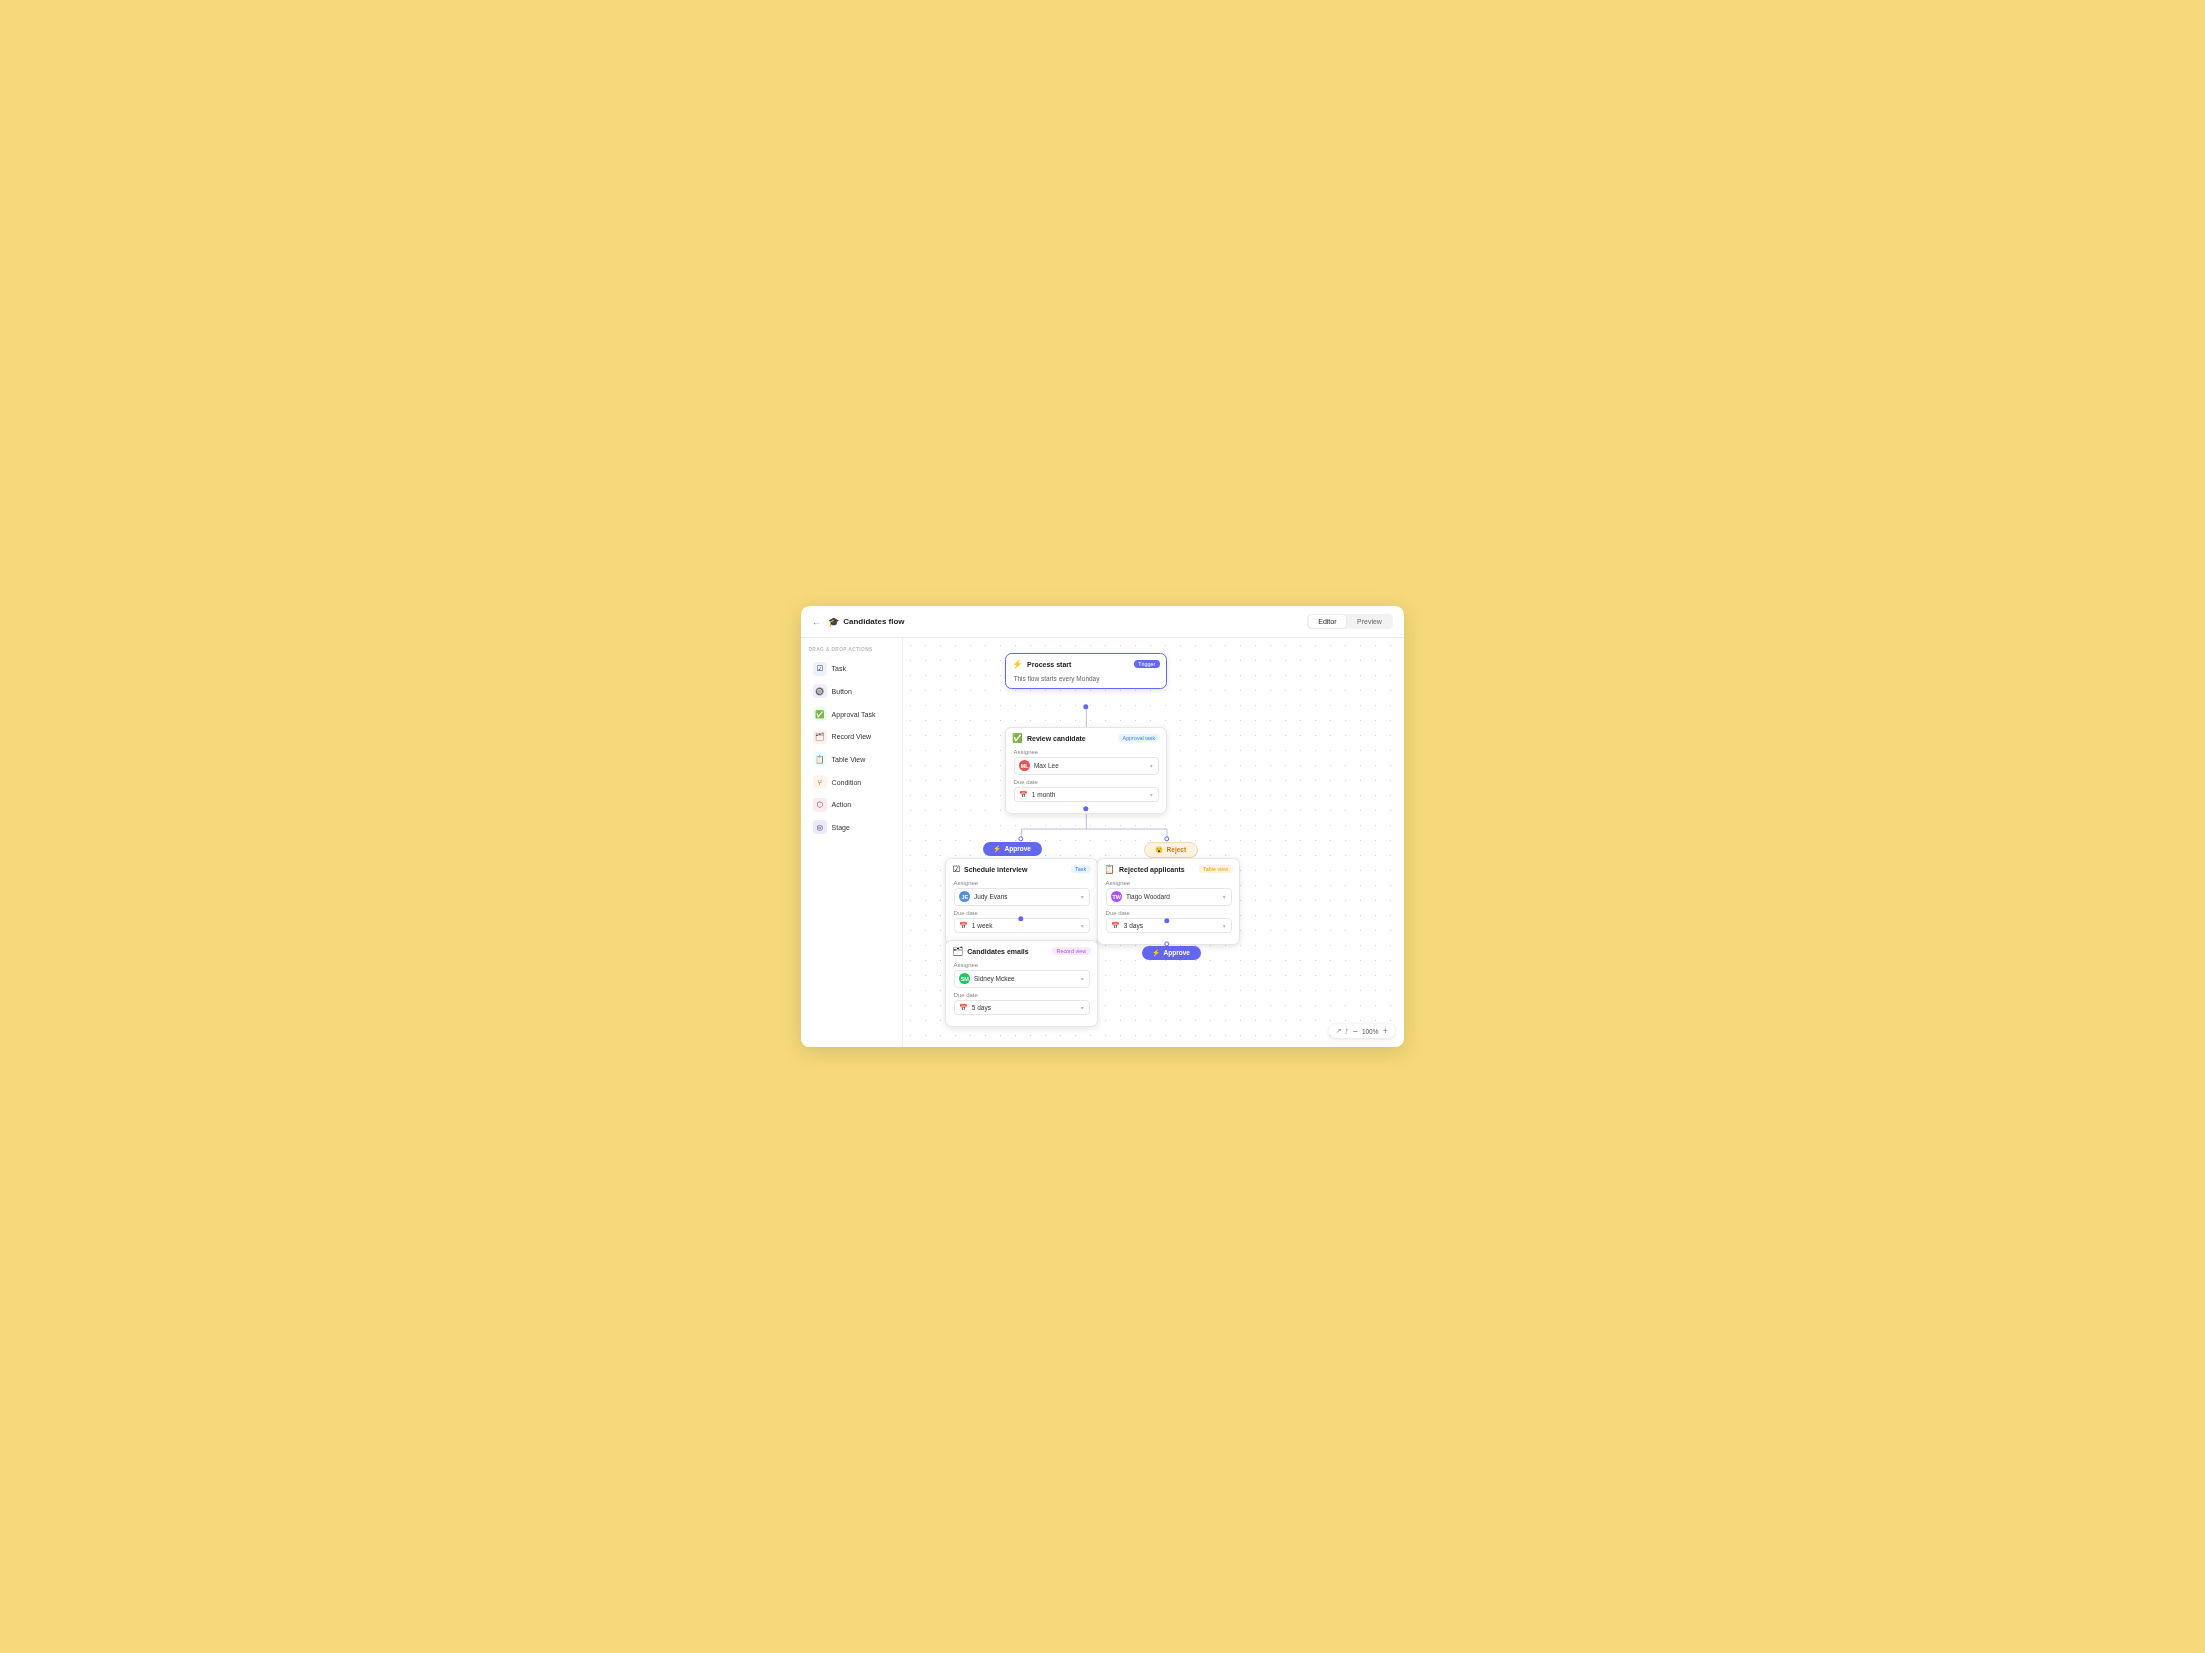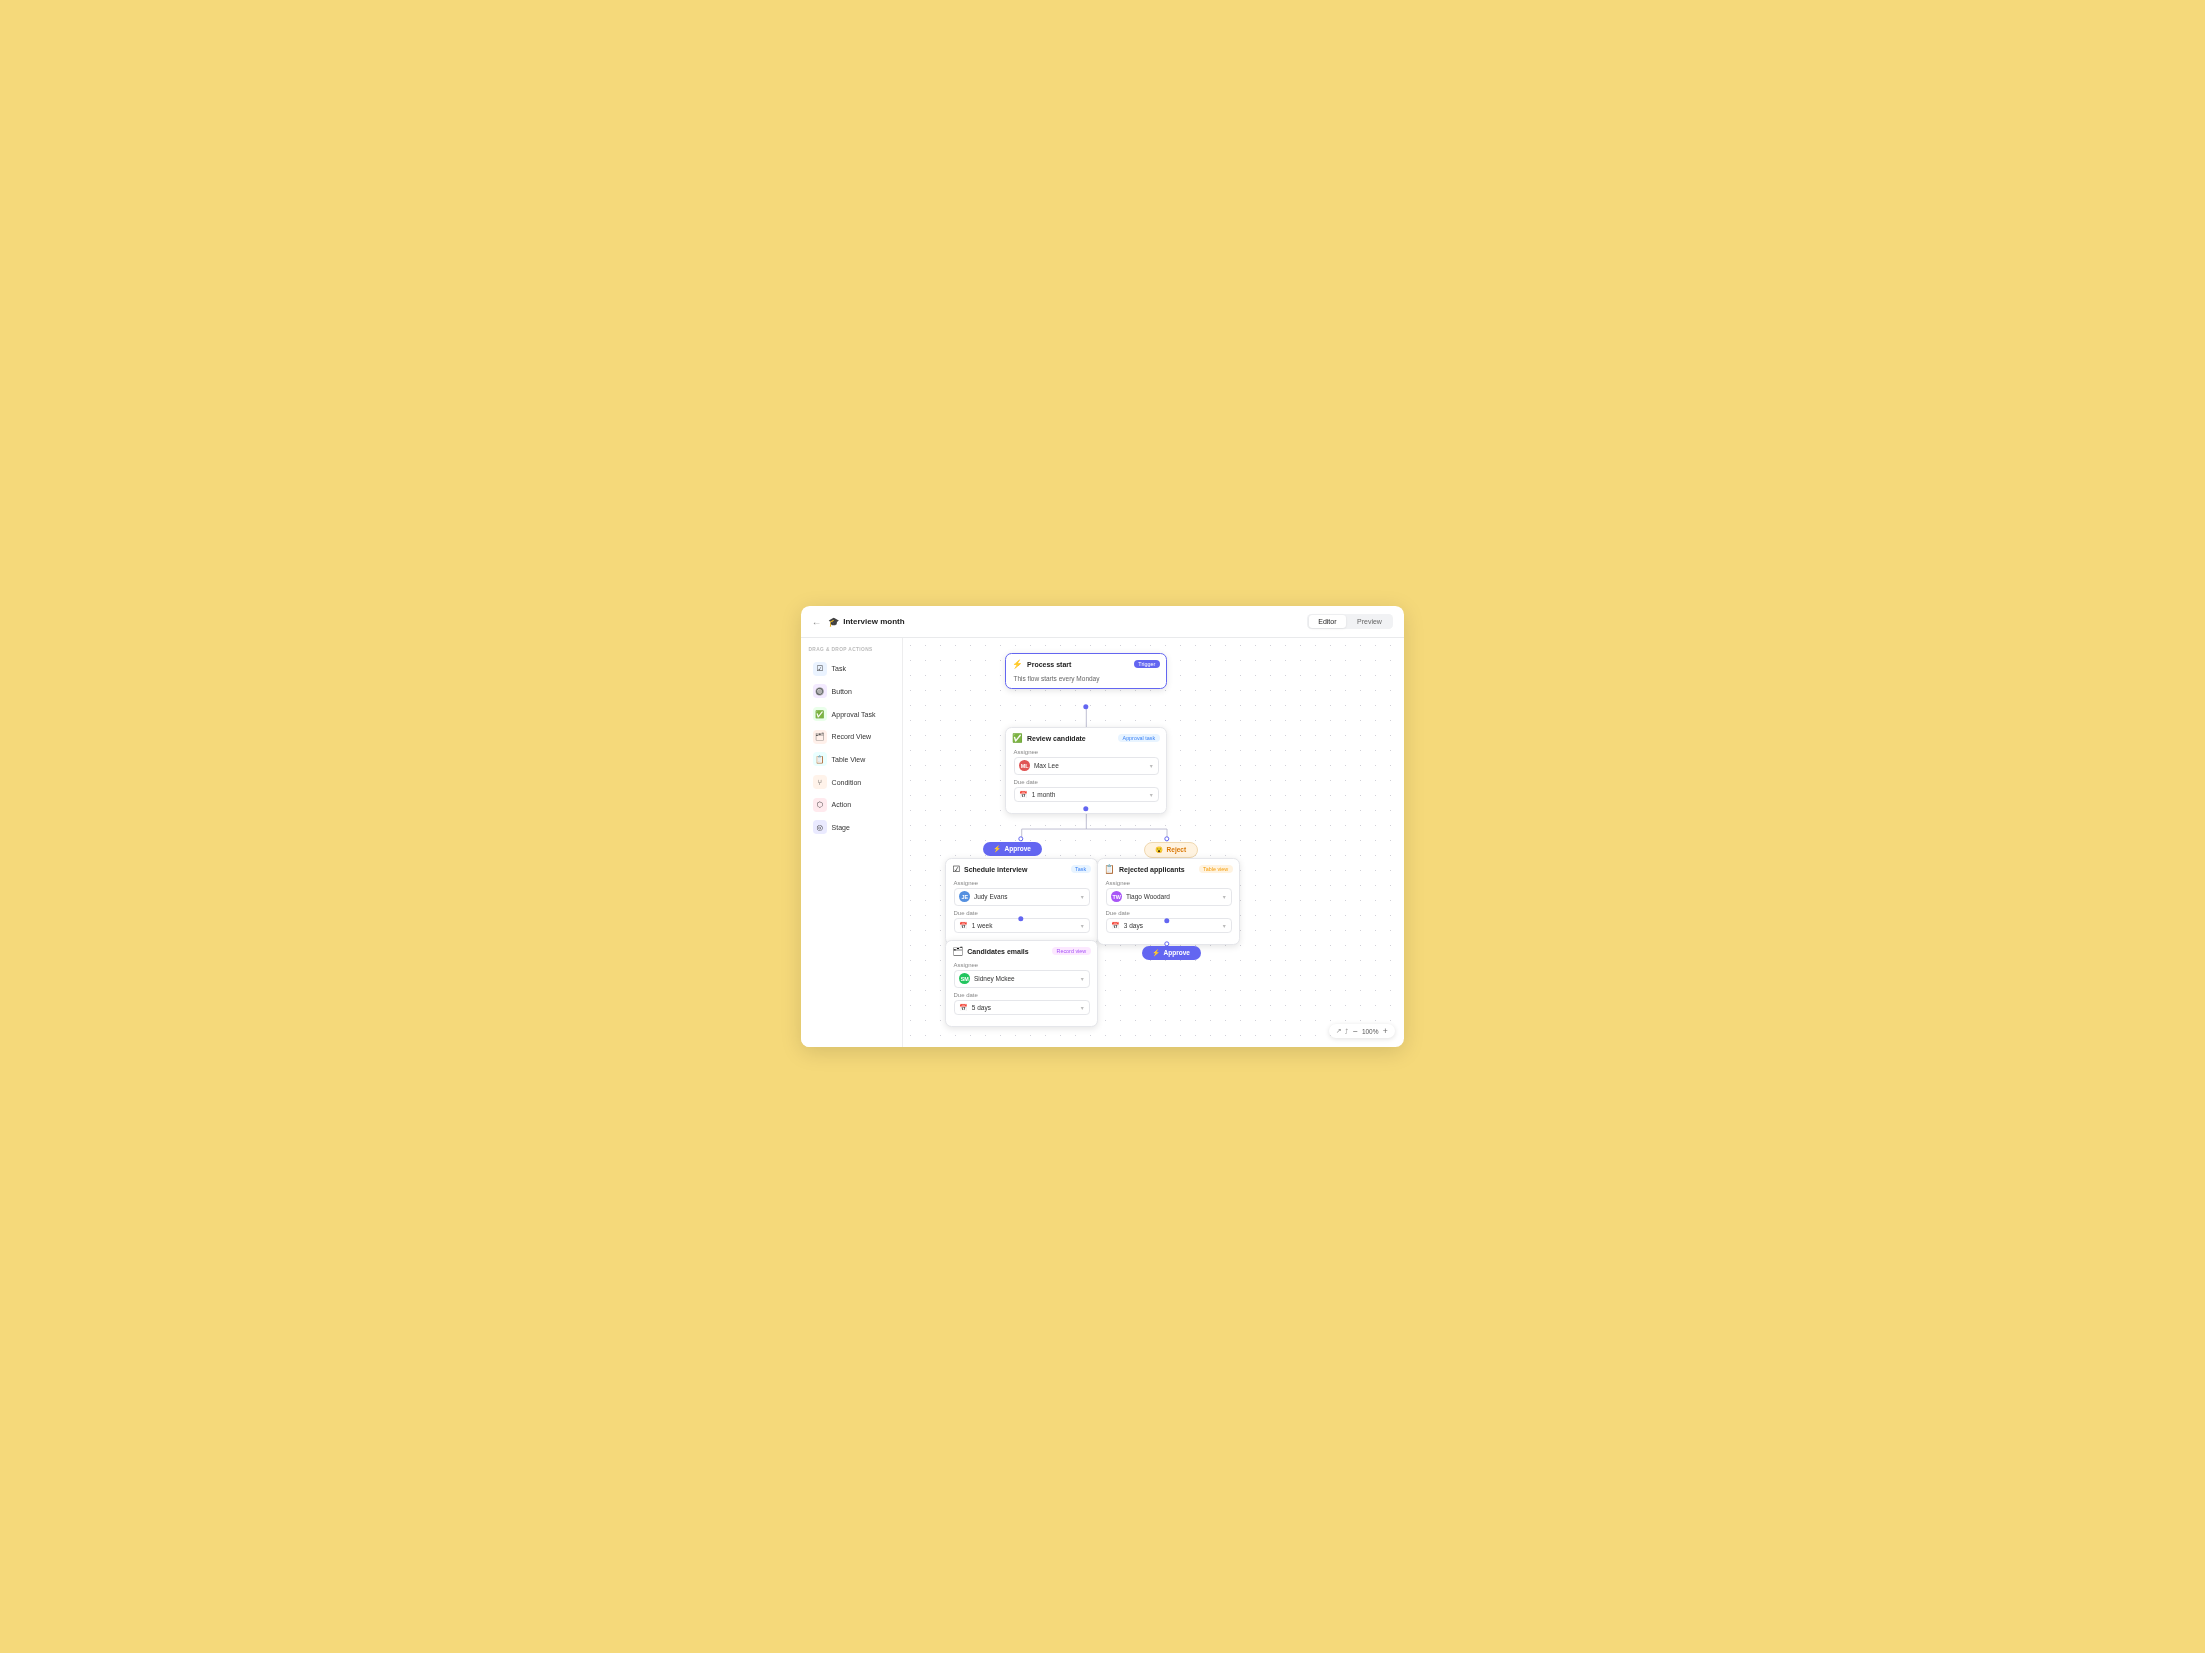--- a/index.html
+++ b/index.html
@@ -296,21 +296,21 @@
   </style>
 </head>
 <body>
 
 <div class="app-window">
 
   <div class="header">
     <span class="header-back">←</span>
     <div class="header-title">
       <span class="header-title-icon">🎓</span>
-      <span>Interview month</span>
+      <span>Candidates flow</span>
     </div>
     <div class="header-tabs">
       <div class="header-tab active">Editor</div>
       <div class="header-tab">Preview</div>
     </div>
   </div>
 
   <div class="main-content">
 
     <div class="sidebar">

